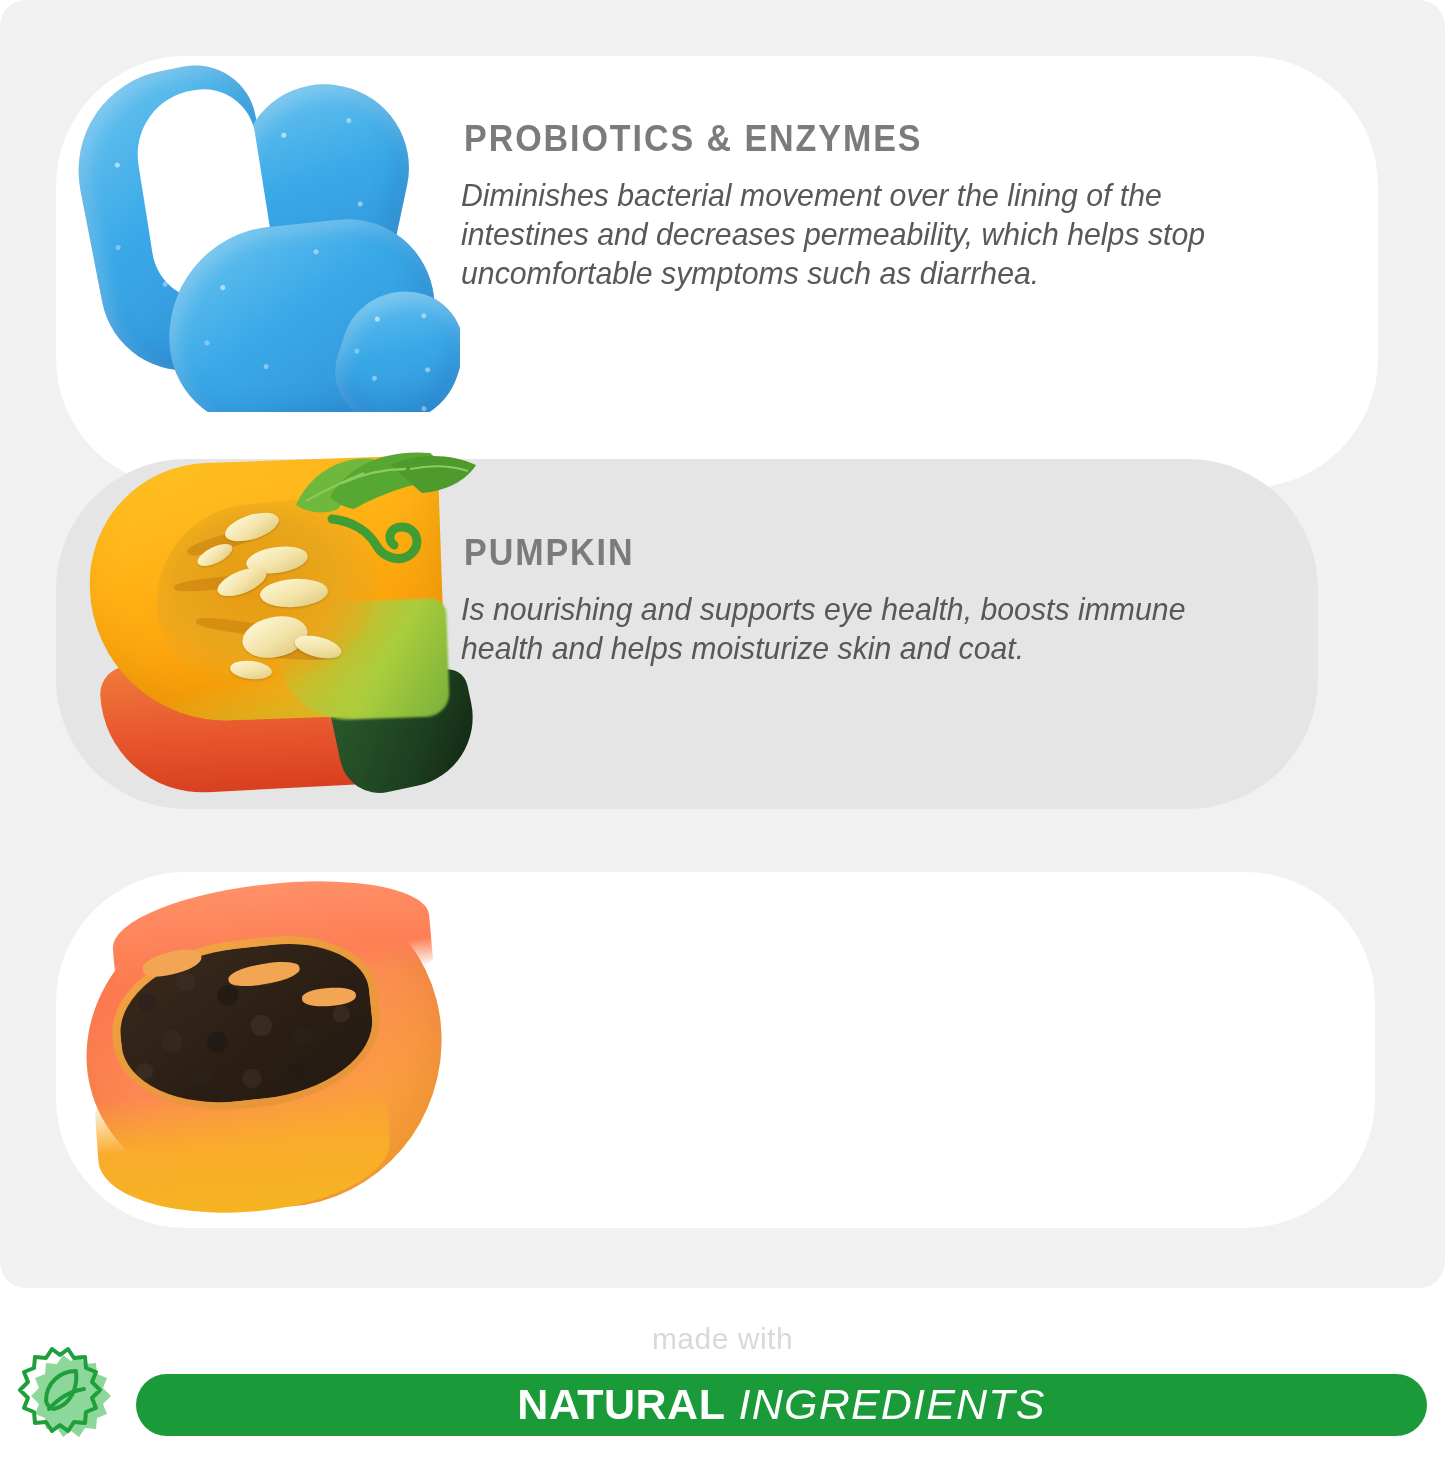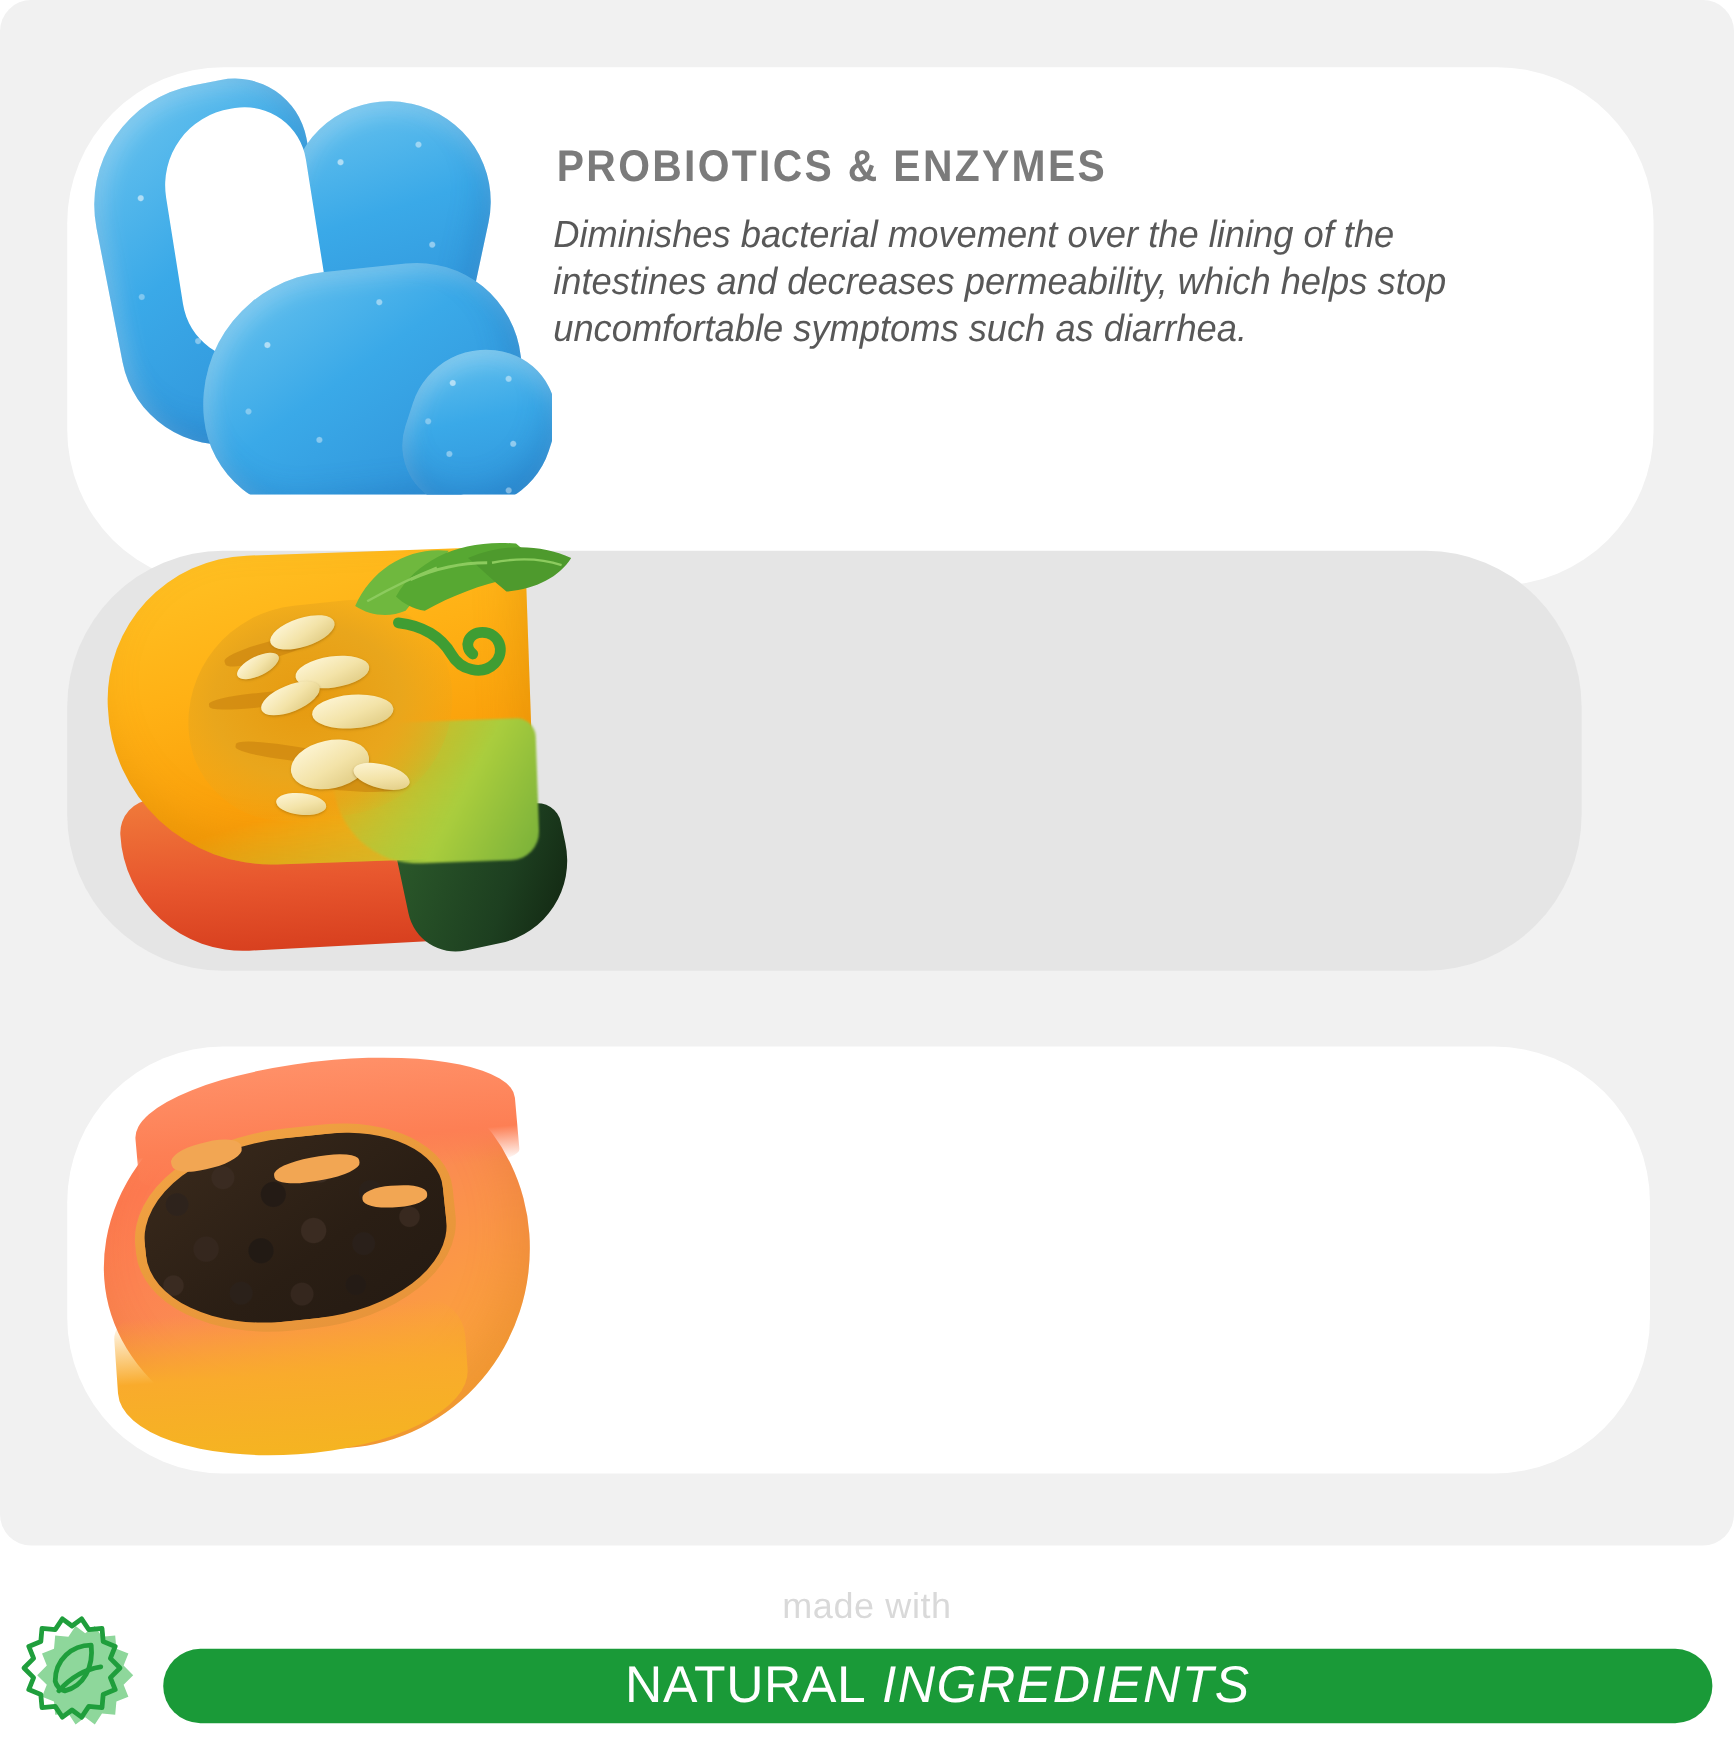--- a/index.html
+++ b/index.html
@@ -297,21 +297,21 @@
   }
   #banner-text {
     color: #ffffff;
     font-size: 43px;
     letter-spacing: 1px;
     white-space: nowrap;
     line-height: 1;
     transform: translateY(-1px);
   }
   #banner-strong {
-    font-weight: normal;
+    font-weight: bold;
     letter-spacing: 0.5px;
   }
   #banner-light {
     font-weight: normal;
     letter-spacing: 1.2px;
     font-style: italic;
   }
   #seal {
     position: absolute;
     left: 8px;
@@ -375,20 +375,24 @@
                    C 120 36, 110 26, 100 18 Z" fill="#4e9a2d"></path>
           <path d="M52 36 C 70 28, 92 22, 116 22" stroke="#8ccb5e" stroke-width="2.5" fill="none"></path>
           <path d="M120 22 C 140 18, 160 18, 178 24" stroke="#8ccb5e" stroke-width="2" fill="none"></path>
           <path d="M16 54 C 34 44, 54 34, 74 26" stroke="#8ccb5e" stroke-width="2" fill="none"></path>
           <path d="M42 72 C 62 74, 78 84, 86 98 C 94 112, 112 116, 122 106
                    C 132 96, 126 80, 112 80 C 100 80, 96 92, 104 98" stroke="#3f9d33" stroke-width="9" fill="none" stroke-linecap="round"></path>
         </svg>
       </div>
     </div>
 
+    <div class="card-text">
+      <h2 class="card-title">PUMPKIN</h2>
+      <p class="card-body">Is nourishing and supports eye health, boosts immune health and helps moisturize skin and coat.</p>
+    </div>
   </div>
 
   <div class="card card-3">
     <div class="card-bg"></div>
 
     <div class="art art-papaya">
       <div class="pp-body"></div>
       <div class="pp-fleshtop"></div>
       <div class="pp-rindlow"></div>
       <div class="pp-cavity"></div>

